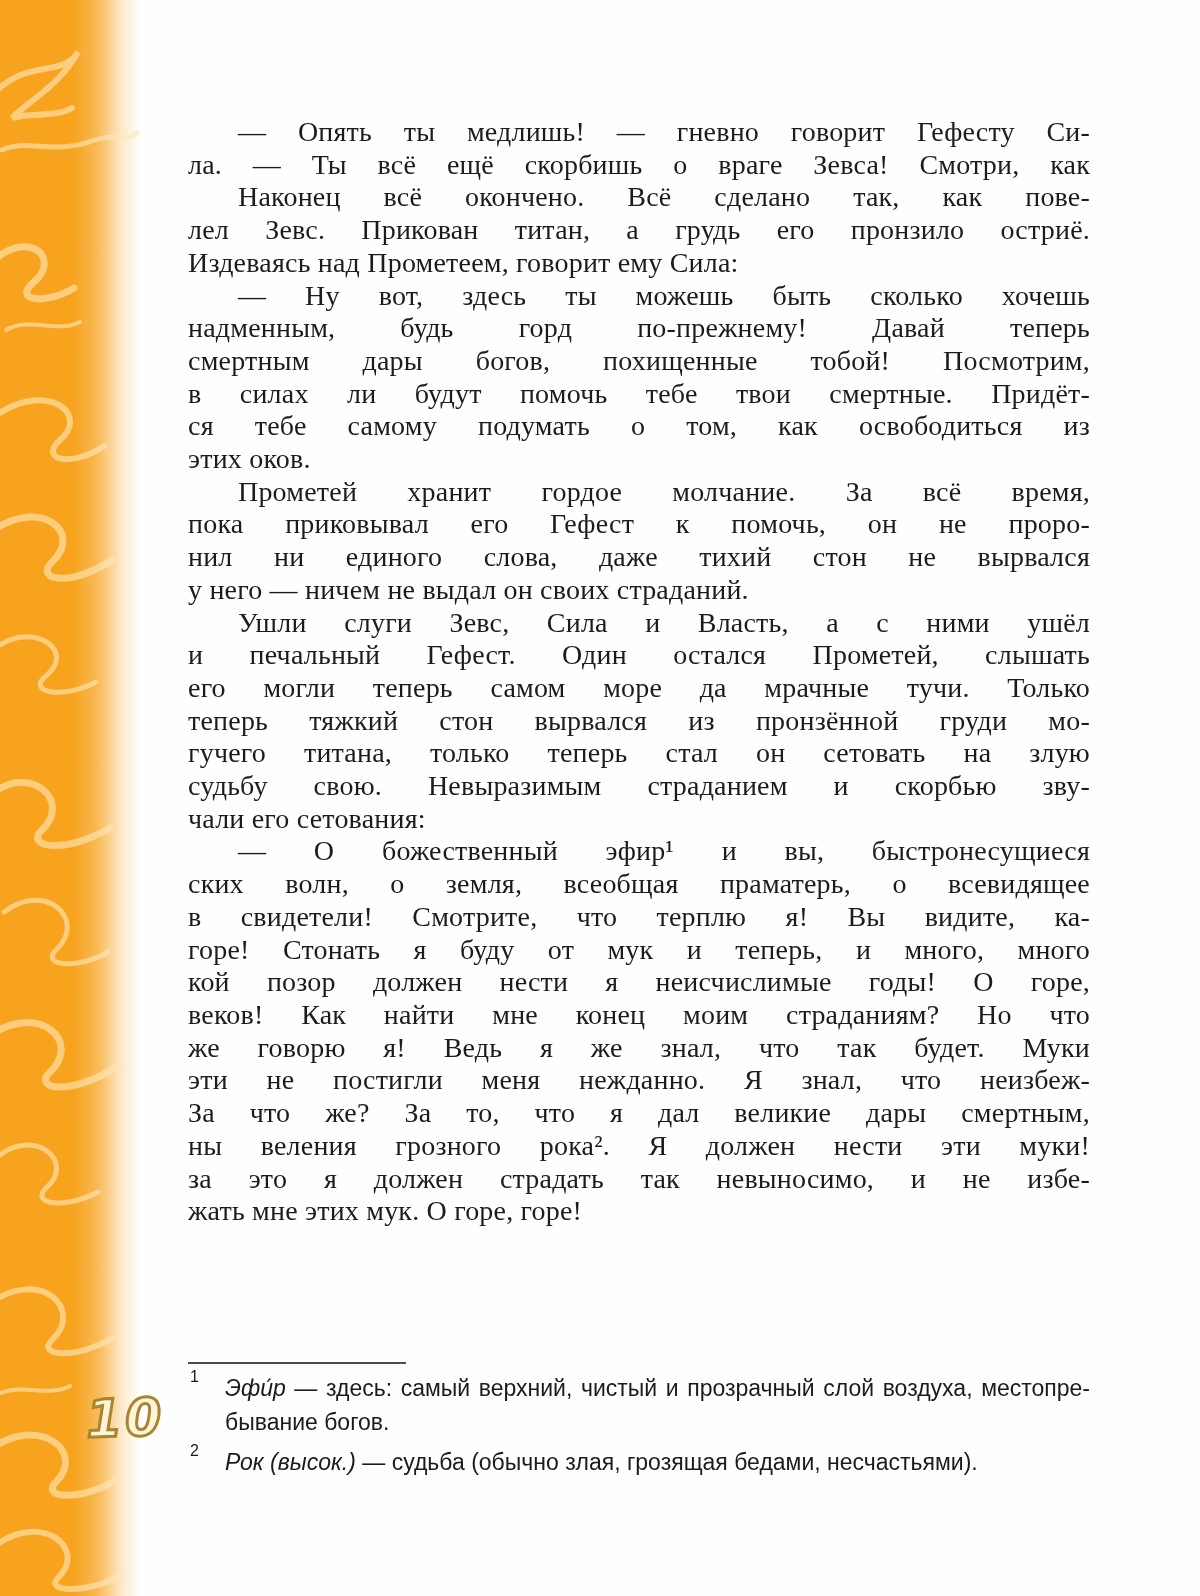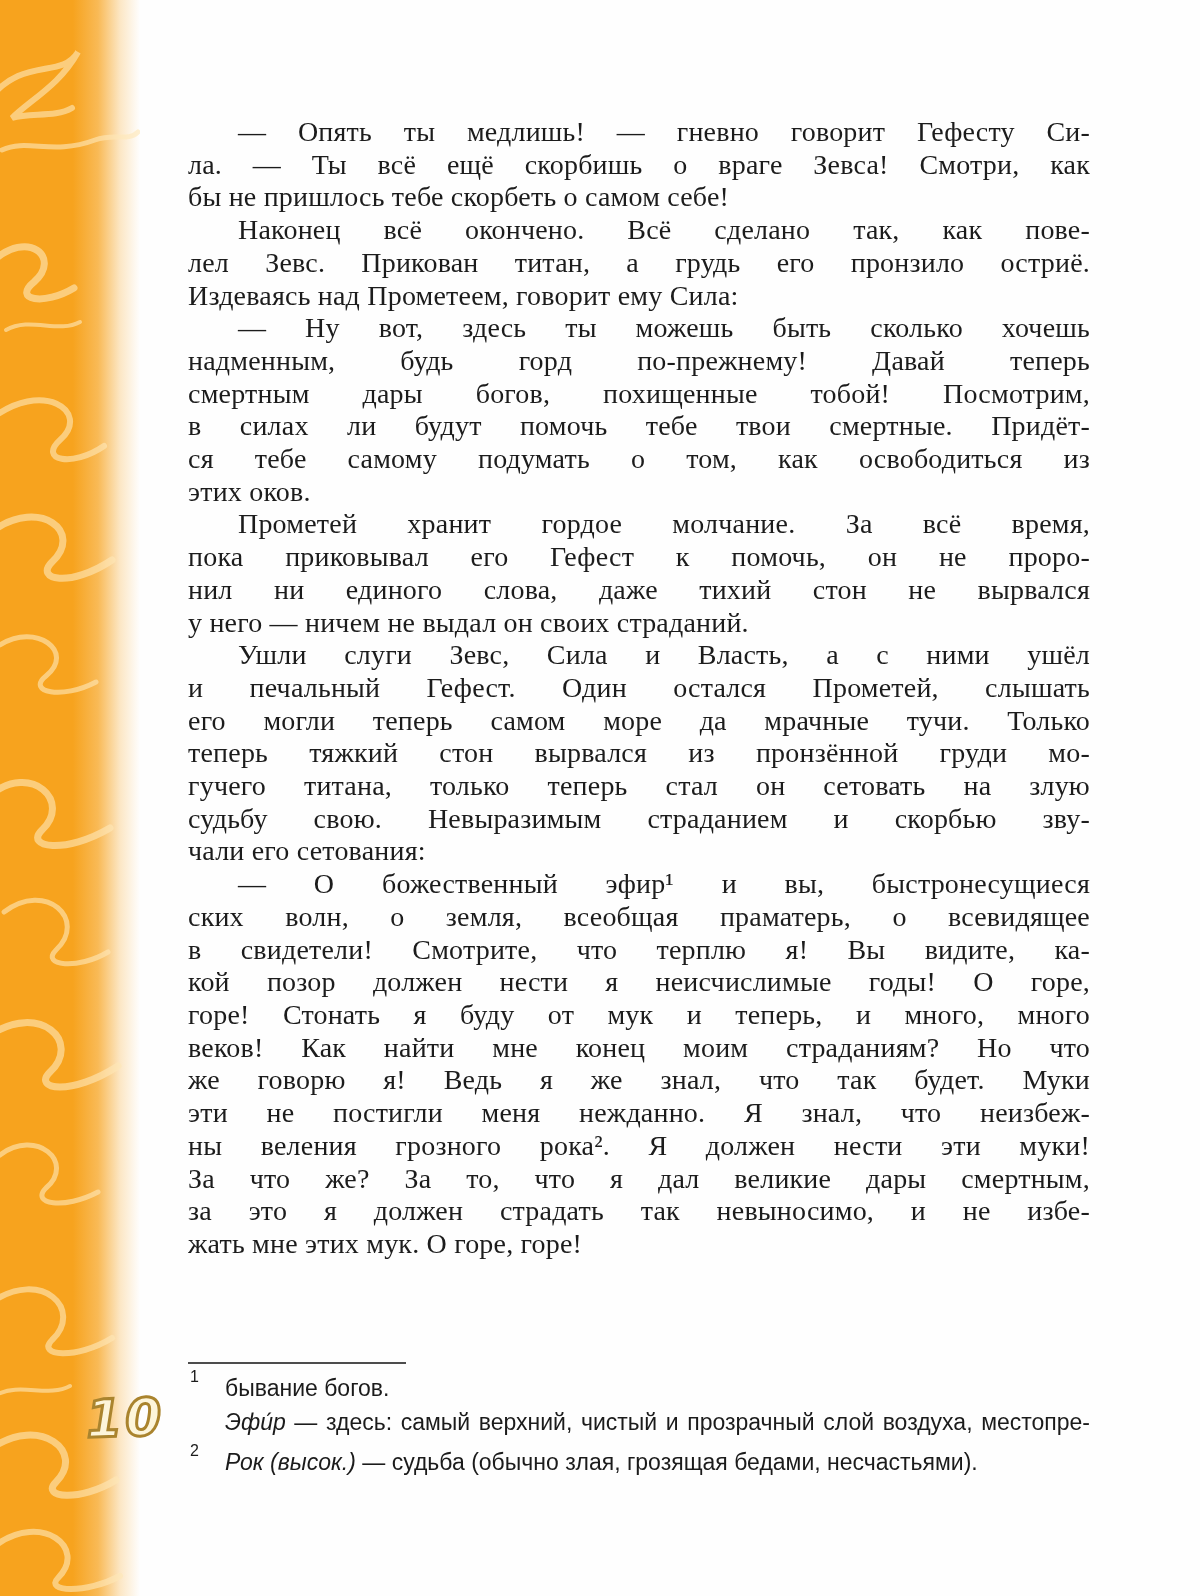--- a/index.html
+++ b/index.html
@@ -116,21 +116,20 @@
       <path d="M-4,1395 C20,1382 48,1398 70,1386" stroke-width="4"></path>
       <path d="M-8,1448 C40,1415 86,1452 56,1482 C40,1498 80,1502 116,1480" stroke-width="7"></path>
       <path d="M-4,1545 C42,1512 88,1548 58,1578 C44,1592 86,1594 120,1576" stroke-width="6"></path>
     </svg>
   </div>
 
   <div class="main" id="main-text">
       <div class="para">
         <div class="line first">— Опять ты медлишь! — гневно говорит Гефесту Си-</div>
         <div class="line">ла. — Ты всё ещё скорбишь о враге Зевса! Смотри, как</div>
-        <div class="line last">бы не пришлось тебе скорбеть о самом себе!</div>
       </div>
       <div class="para">
         <div class="line first">Наконец всё окончено. Всё сделано так, как пове-</div>
         <div class="line">лел Зевс. Прикован титан, а грудь его пронзило остриё.</div>
         <div class="line last">Издеваясь над Прометеем, говорит ему Сила:</div>
       </div>
       <div class="para">
         <div class="line first">— Ну вот, здесь ты можешь быть сколько хочешь</div>
         <div class="line">надменным, будь горд по-прежнему! Давай теперь</div>
         <div class="line">смертным дары богов, похищенные тобой! Посмотрим,</div>
@@ -150,39 +149,39 @@
         <div class="line">его могли теперь самом море да мрачные тучи. Только</div>
         <div class="line">теперь тяжкий стон вырвался из пронзённой груди мо-</div>
         <div class="line">гучего титана, только теперь стал он сетовать на злую</div>
         <div class="line">судьбу свою. Невыразимым страданием и скорбью зву-</div>
         <div class="line last">чали его сетования:</div>
       </div>
       <div class="para">
         <div class="line first">— О божественный эфир¹ и вы, быстронесущиеся</div>
         <div class="line">ских волн, о земля, всеобщая праматерь, о всевидящее</div>
         <div class="line">в свидетели! Смотрите, что терплю я! Вы видите, ка-</div>
+        <div class="line">горе! Стонать я буду от мук и теперь, и много, много</div>
         <div class="line">кой позор должен нести я неисчислимые годы! О горе,</div>
-        <div class="line">горе! Стонать я буду от мук и теперь, и много, много</div>
         <div class="line">веков! Как найти мне конец моим страданиям? Но что</div>
         <div class="line">же говорю я! Ведь я же знал, что так будет. Муки</div>
         <div class="line">эти не постигли меня нежданно. Я знал, что неизбеж-</div>
+        <div class="line">За что же? За то, что я дал великие дары смертным,</div>
         <div class="line">ны веления грозного рока². Я должен нести эти муки!</div>
-        <div class="line">За что же? За то, что я дал великие дары смертным,</div>
         <div class="line">за это я должен страдать так невыносимо, и не избе-</div>
         <div class="line last">жать мне этих мук. О горе, горе!</div>
       </div>
     </div>
 
   <div class="fnsep"></div>
 
   <div class="footnotes" id="footnotes">
       <div class="fn">
         <span class="fnm">1</span>
+        <div class="fnl"><span class="it">Эфи́р</span> — здесь: самый верхний, чистый и прозрачный слой воздуха, местопре-</div>
         <div class="fnl last">бывание богов.</div>
-        <div class="fnl"><span class="it">Эфи́р</span> — здесь: самый верхний, чистый и прозрачный слой воздуха, местопре-</div>
       </div>
       <div class="fn">
         <span class="fnm">2</span>
         <div class="fnl last"><span class="it">Рок (высок.)</span> — судьба (обычно злая, грозящая бедами, несчастьями).</div>
       </div>
     </div>
 
   <div class="pagenum">10</div>
 
 </div>

